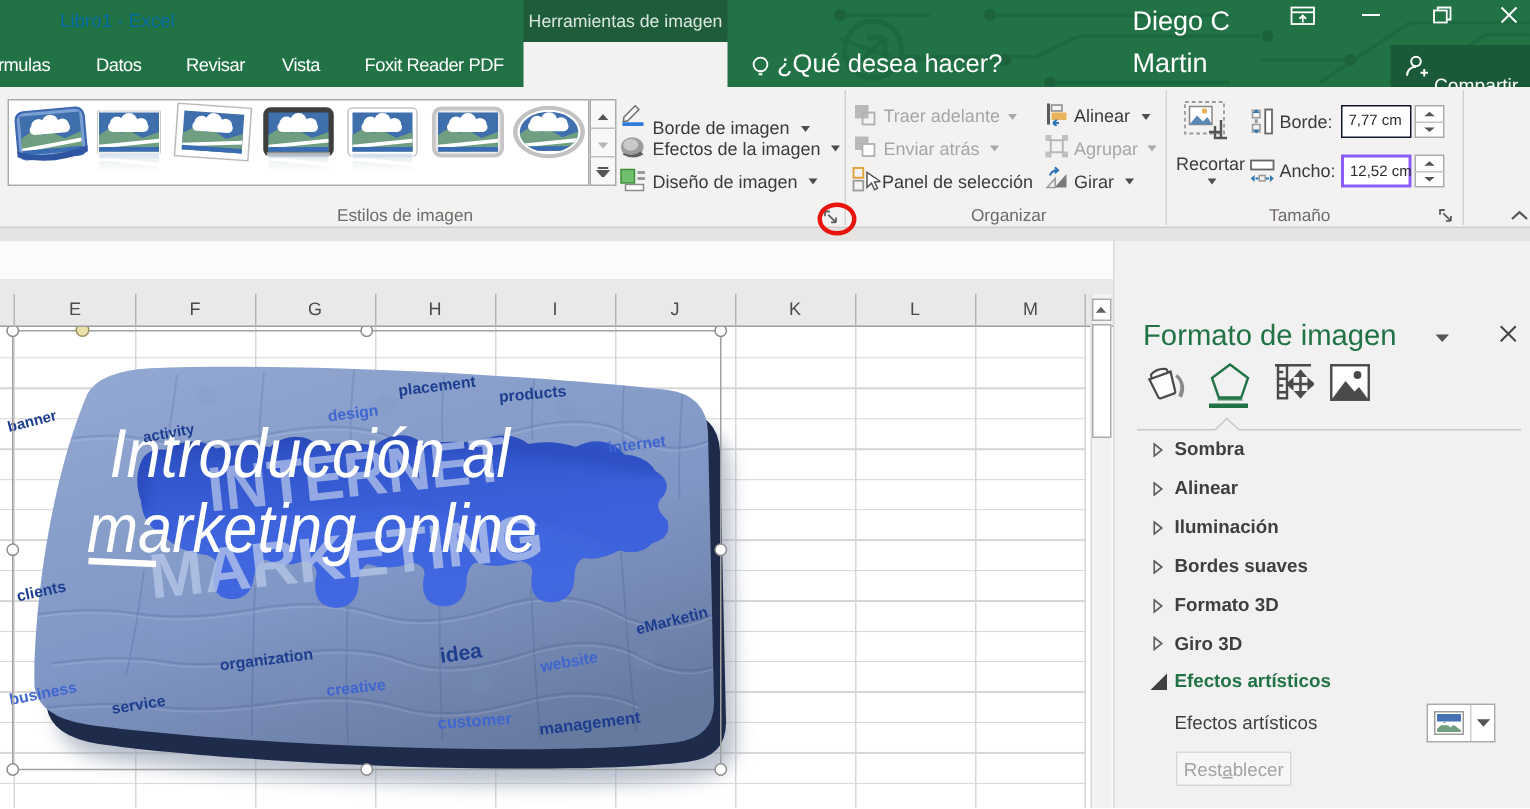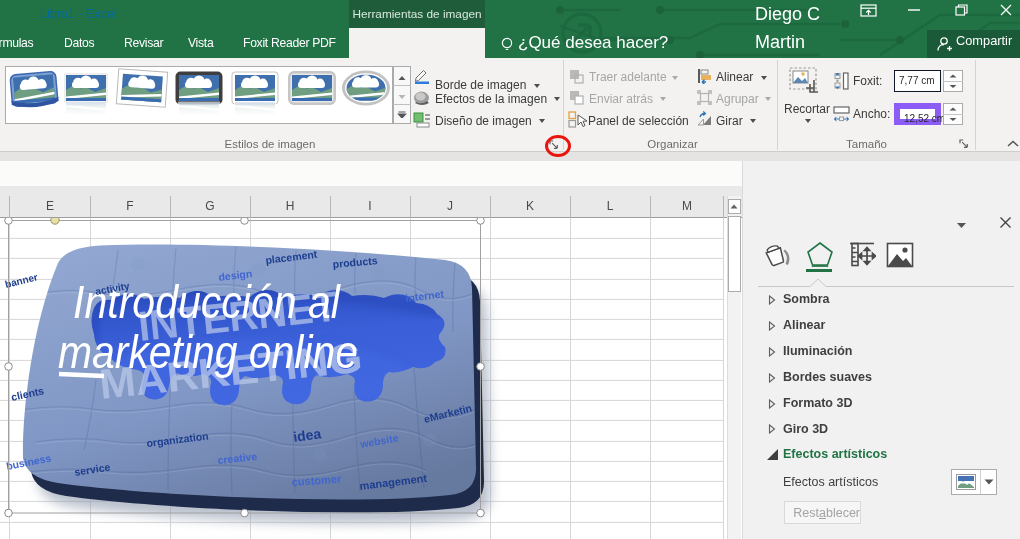--- a/index.html
+++ b/index.html
@@ -75,21 +75,21 @@
 <div class="abs" style="left:518px;top:28px;height:30px;line-height:30px;color:#fff;font-size:17px">¿Qué desea hacer?</div>
 
 <div class="abs" style="left:927px;top:30px;width:93px;height:28px;background:#1a5a38"></div>
 <svg class="abs" style="left:936px;top:36px" width="17" height="17" viewBox="0 0 17 17">
       <g fill="none" stroke="#fff" stroke-width="1.3">
         <circle cx="8" cy="5" r="3.2"></circle>
         <path d="M2 14.5 c0 -4 3 -6 6 -6"></path>
         <path d="M11 12.5 h5 M13.5 10 v5"></path>
       </g>
     </svg>
-<div class="abs" style="left:956px;top:26px;height:28px;line-height:29px;color:#fff;font-size:12.8px">Compartir</div>
+<div class="abs" style="left:956px;top:42px;height:28px;line-height:29px;color:#fff;font-size:12.8px">Compartir</div>
 
 <div class="abs" style="left:0;top:58px;width:1020px;height:93px;background:#f3f2f1"></div>
 <div class="abs" style="left:0;top:151px;width:1020px;height:1px;background:#cfcdcb"></div>
 <div class="abs" style="left:0;top:152px;width:1020px;height:9px;background:#e5e4e3"></div>
 <div class="abs" style="left:0;top:161px;width:742px;height:25px;background:#fbfbfa"></div>
 
 <div class="abs" style="left:5px;top:66px;width:388px;height:58px;background:#fff;border:1px solid #ababab"></div>
 <svg class="abs" style="left:5px;top:66px" width="388" height="58" viewBox="0 0 388 58">
 <defs>
 <g id="land">
@@ -269,38 +269,38 @@
 <span class="caret abs" style="left:801px;top:119px"></span>
 <svg class="abs" style="left:833px;top:72px" width="17" height="18" viewBox="0 0 17 18">
       <g>
         <rect x="2" y="1.5" width="5" height="5" fill="none" stroke="#9a9a9a"></rect>
         <rect x="3.5" y="7.5" width="2" height="2.6" fill="#9a9a9a"></rect>
         <rect x="2" y="11" width="5" height="5" fill="none" stroke="#9a9a9a"></rect>
         <path d="M4.5 0.8 l-2.4 2.6 h4.8 z M4.5 17 l-2.4 -2.6 h4.8 z" fill="#2e75b6"></path>
         <rect x="10.5" y="1" width="4.5" height="16" fill="#fff" stroke="#666" stroke-width="1.2"></rect>
       </g>
     </svg>
-<div class="ribtxt" style="left:853px;top:74px">Foxit:</div>
+<div class="ribtxt" style="left:853px;top:74px">Borde:</div>
 <div class="abs" style="left:894px;top:70px;width:47px;height:22px;background:#fff;border:1px solid #0f172a;font-size:10px;color:#2b2b2b;line-height:20px;padding-left:4px;white-space:nowrap">7,77 cm</div>
 <div class="abs" style="left:943px;top:70px;width:20px;height:22px;background:#fdfdfd;border:1px solid #ababab"></div>
 <div class="abs" style="left:943px;top:81px;width:20px;height:1px;background:#c5c5c5"></div>
 <svg class="abs" style="left:948px;top:73px" width="10" height="17" viewBox="0 0 10 17">
       <path d="M1.5 4.5 l3.5 -3 3.5 3 z" fill="#555"></path>
       <path d="M1.5 12 l3.5 3 3.5 -3 z" fill="#555"></path>
     </svg>
 <svg class="abs" style="left:833px;top:105px" width="17" height="18" viewBox="0 0 17 18">
       <g>
         <rect x="1" y="2" width="15" height="6" fill="#fff" stroke="#666" stroke-width="1.2"></rect>
         <rect x="6.5" y="12" width="4" height="3.6" fill="none" stroke="#9a9a9a"></rect>
         <path d="M0.8 14 l2.6 -2.4 v4.8 z M16.2 14 l-2.6 -2.4 v4.8 z" fill="#2e75b6"></path>
         <path d="M4 14 h2 M11 14 h2" stroke="#2e75b6" stroke-width="1.2"></path>
       </g>
     </svg>
 <div class="ribtxt" style="left:853px;top:107px">Ancho:</div>
-<div class="abs" style="left:894px;top:103px;width:47px;height:22px;background:#fff;border:6px solid #8b5cf6;font-size:10px;color:#2b2b2b;line-height:20px;padding-left:4px;white-space:nowrap">12,52 cm</div>
+<div class="abs" style="left:894px;top:103px;width:47px;height:22px;background:#fff;border:2px solid #8b5cf6;font-size:10px;color:#2b2b2b;line-height:20px;padding-left:4px;white-space:nowrap">12,52 cm</div>
 <div class="abs" style="left:943px;top:103px;width:20px;height:22px;background:#fdfdfd;border:1px solid #ababab"></div>
 <div class="abs" style="left:943px;top:114px;width:20px;height:1px;background:#c5c5c5"></div>
 <svg class="abs" style="left:948px;top:106px" width="10" height="17" viewBox="0 0 10 17">
       <path d="M1.5 4.5 l3.5 -3 3.5 3 z" fill="#555"></path>
       <path d="M1.5 12 l3.5 3 3.5 -3 z" fill="#555"></path>
     </svg>
 <div class="glabel" style="left:779px;width:175px">Tamaño</div>
 <svg class="abs" style="left:958px;top:138px" width="11" height="11" viewBox="0 0 11 11">
       <g stroke="#5f5f5f" fill="none">
         <path d="M2 5.2 V2 h3.2" stroke-width="1.2"></path>
@@ -339,20 +339,21 @@
     </svg>
 
 <div class="abs" style="left:727px;top:196px;width:14px;height:343px;background:#f2f2f2;border-left:1px solid #dcdcdc"></div>
 <div class="abs" style="left:727.5px;top:199px;width:13px;height:15px;background:#fdfdfd;border:1px solid #ababab"></div>
 <svg class="abs" style="left:729px;top:202px" width="10" height="9" viewBox="0 0 10 9">
       <path d="M1.5 6.5 L5 2.5 L8.5 6.5 z" fill="#606060"></path>
     </svg>
 <div class="abs" style="left:727.5px;top:216px;width:13px;height:76px;background:#fff;border:1px solid #ababab"></div>
 
 <div class="abs" style="left:742px;top:161px;width:278px;height:378px;background:#f1f1f1;border-left:1px solid #dadada"></div>
+<div class="abs" style="left:762px;top:213px;font-size:19.5px;color:#217346">Formato de imagen</div>
 <svg class="abs" style="left:956px;top:222px" width="11" height="7" viewBox="0 0 11 7">
       <path d="M1 1 l4.5 5 4.5 -5 z" fill="#555"></path>
     </svg>
 <svg class="abs" style="left:999px;top:216px" width="13" height="13" viewBox="0 0 13 13">
       <path d="M1.5 1.5 L11.5 11.5 M11.5 1.5 L1.5 11.5" stroke="#444" stroke-width="1.4"></path>
     </svg>
 
 <svg class="abs" style="left:764px;top:242px" width="28" height="26" viewBox="0 0 28 26">
       <g transform="rotate(-20 11 13)">
         <path d="M3.5 8 L18.5 8 L17 21 Q16.9 22.5 15.5 22.5 L6.5 22.5 Q5.1 22.5 5 21 z" fill="#fdfdfd" stroke="#4a4a4a" stroke-width="1.5"></path>
@@ -418,21 +419,21 @@
 <svg class="abs" style="left:956px;top:474px" width="20" height="16" viewBox="0 0 20 16">
       <rect x="0.5" y="0.5" width="19" height="15" fill="#fff" stroke="#9a9a9a"></rect>
       <rect x="2" y="2" width="16" height="5" fill="#4472b5"></rect>
       <path d="M2 12 l5 -5 4 4 2 -2 5 4 v1 H2 z" fill="#6f9e80"></path>
       <rect x="2" y="8" width="16" height="1.5" fill="#fff"></rect>
     </svg>
 <div class="abs" style="left:980px;top:470px;width:1px;height:24px;background:#d0d0d0"></div>
 <svg class="abs" style="left:984px;top:479px" width="10" height="7" viewBox="0 0 10 7">
       <path d="M0.5 0.5 l4.5 5 4.5 -5 z" fill="#555"></path>
     </svg>
-<div class="abs" style="left:784px;top:501px;width:77px;height:23px;background:#f6f6f6;border:1px solid #d9d9d9;color:#a3a3a3;font-size:12.5px;text-align:right;line-height:22px">Rest<span style="text-decoration:underline">a</span>blecer</div>
+<div class="abs" style="left:784px;top:501px;width:77px;height:23px;background:#f6f6f6;border:1px solid #d9d9d9;color:#a3a3a3;font-size:12.5px;text-align:center;line-height:22px">Rest<span style="text-decoration:underline">a</span>blecer</div>
 
 <svg class="abs" style="left:0;top:218px;z-index:5" width="540" height="321" viewBox="0 218 540 321">
 <defs>
 <linearGradient id="face" x1="0.2" y1="0" x2="0.75" y2="1">
  <stop offset="0" stop-color="#91a7d1"></stop>
           <stop offset="0.55" stop-color="#8096c4"></stop>
           <stop offset="1" stop-color="#66799f"></stop>
 </linearGradient>
 <linearGradient id="hole" x1="0" y1="0" x2="0.25" y2="1">
  <stop offset="0" stop-color="#2b4ec0"></stop>

